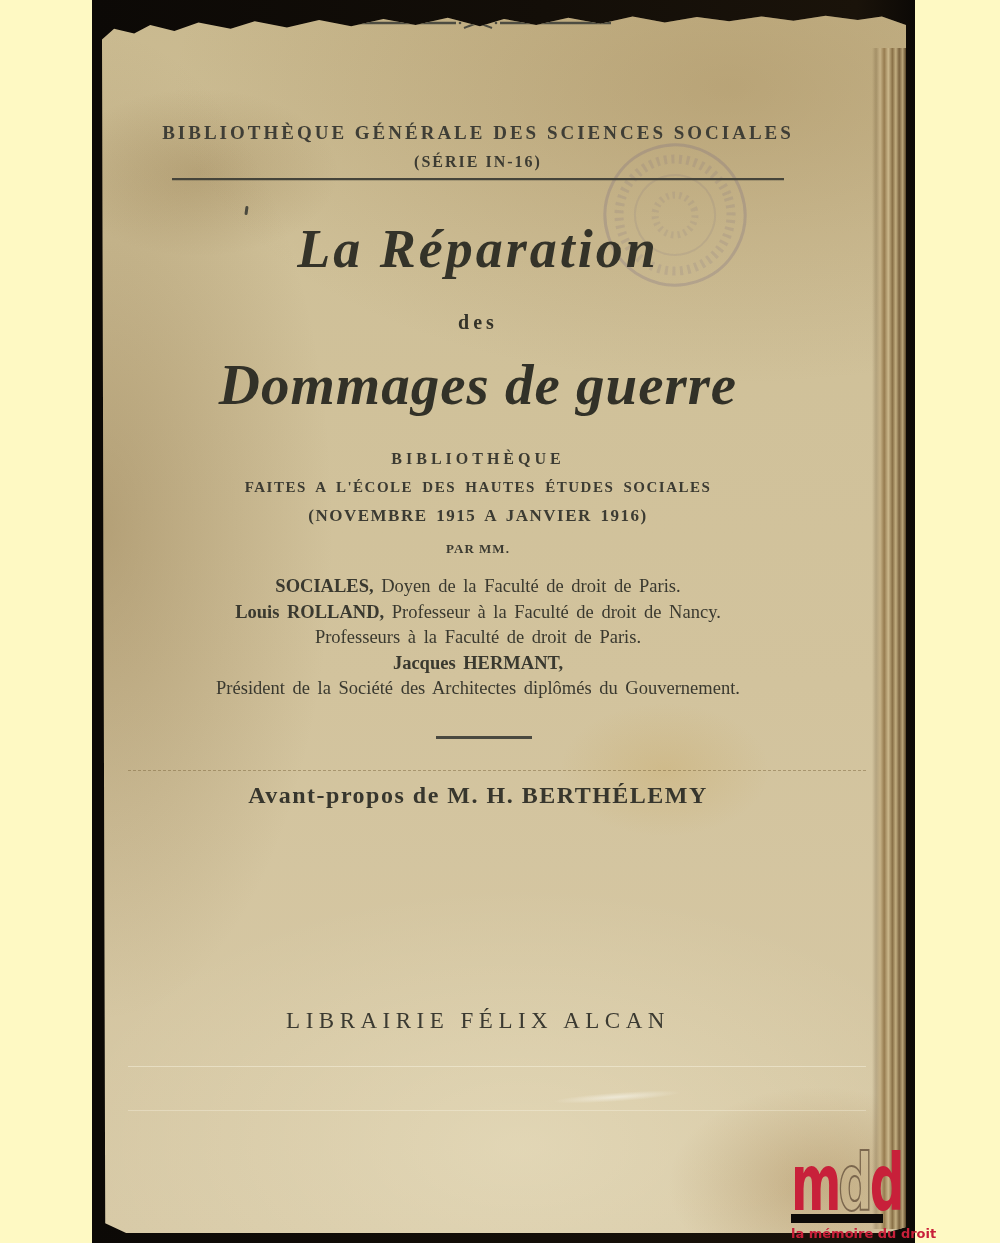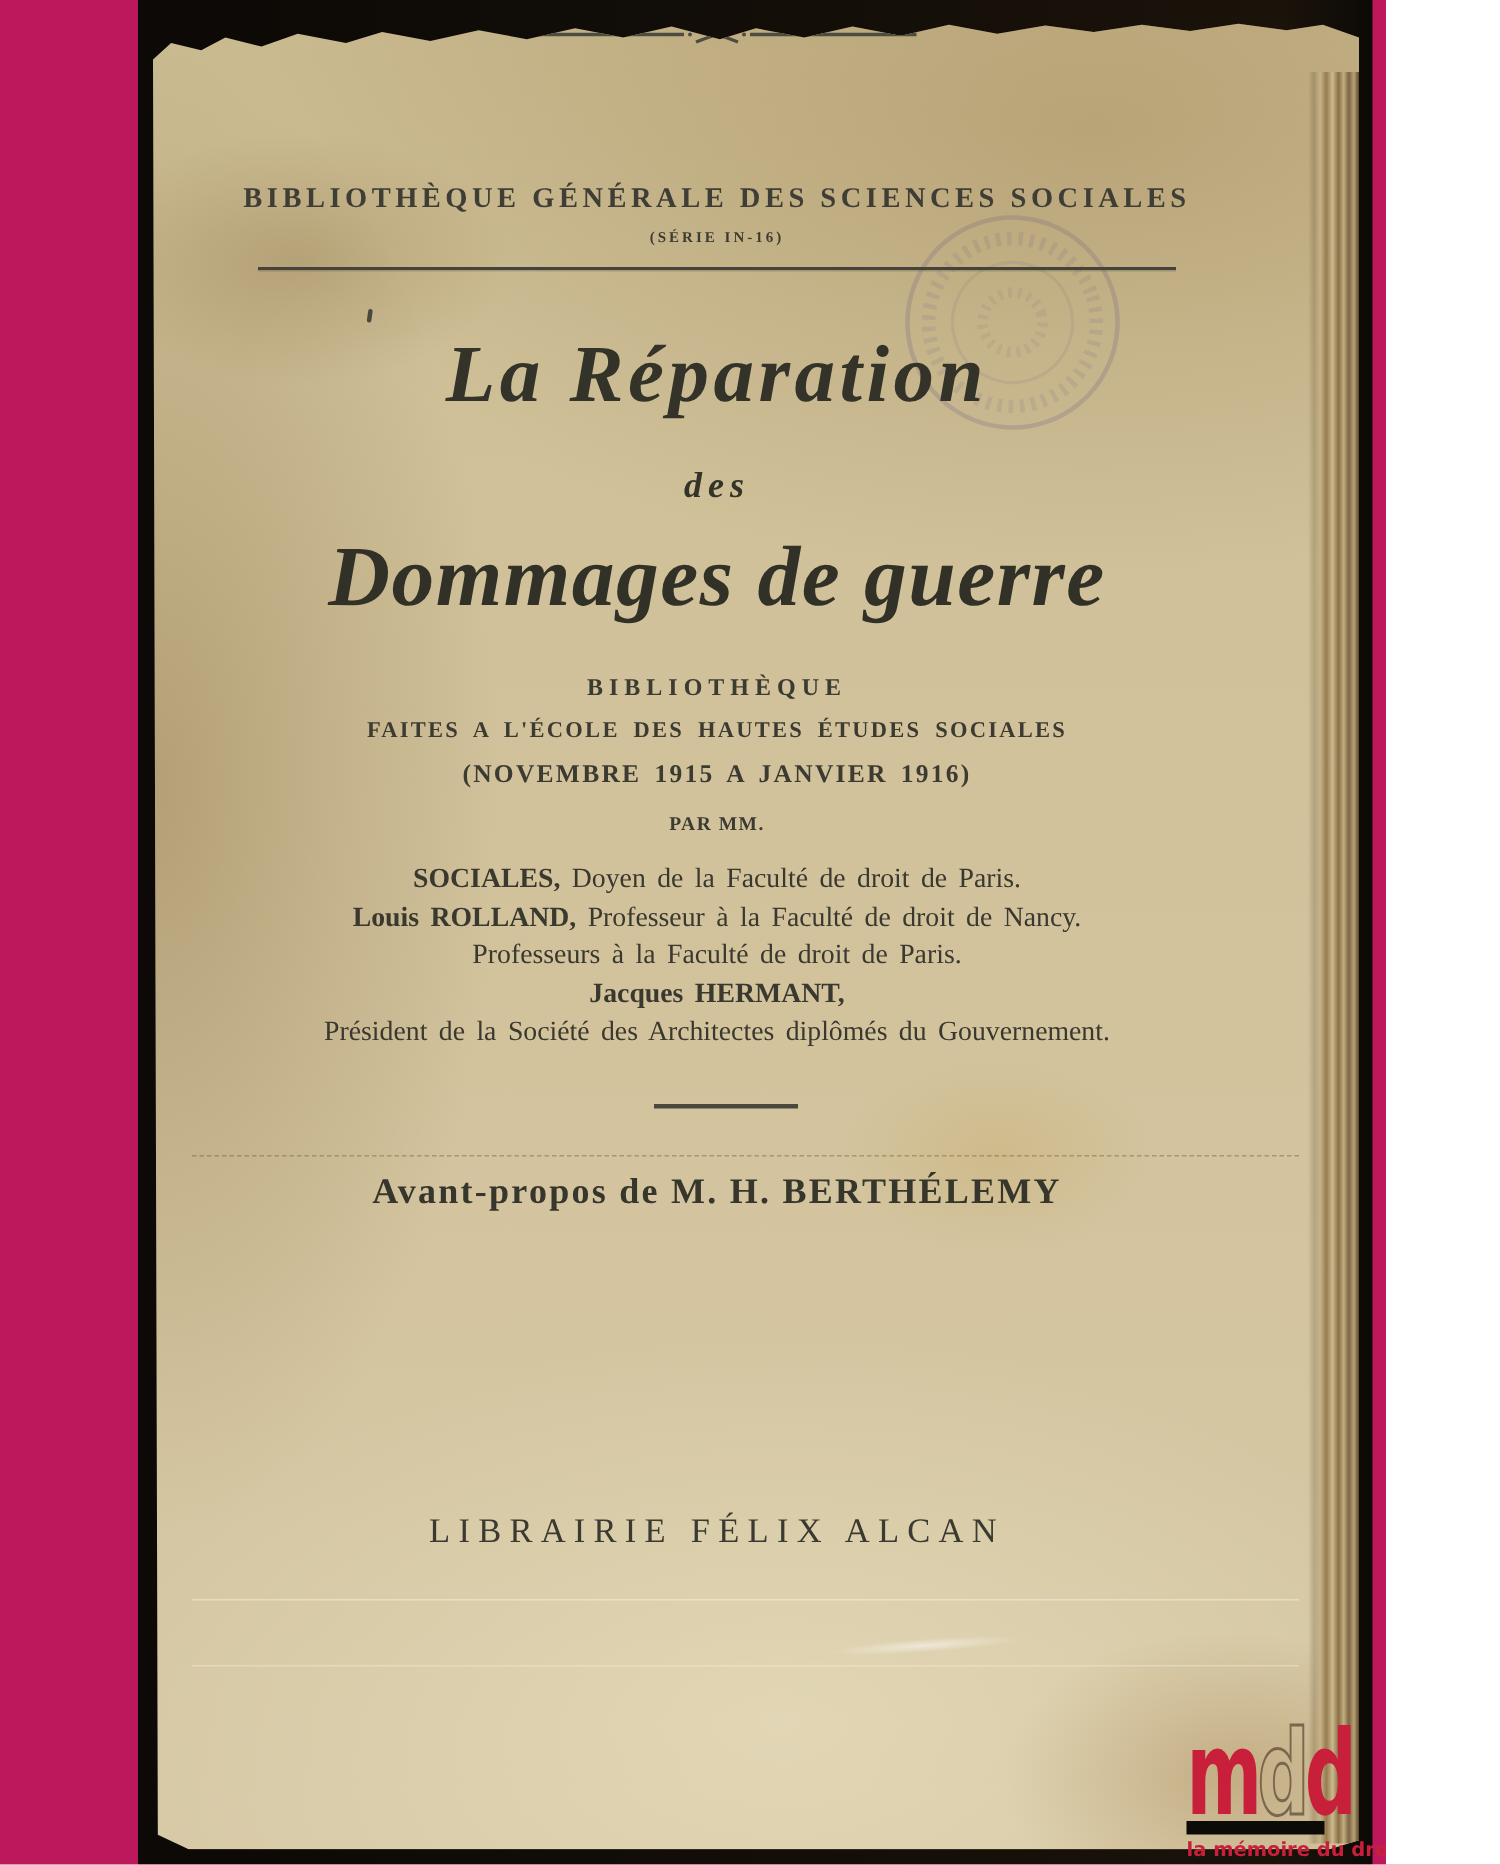--- a/index.html
+++ b/index.html
@@ -1,16 +1,16 @@
 <!DOCTYPE html>
 <html><head>
 <meta charset="utf-8">
 <style>
   html,body{margin:0;padding:0;background:#ffffff;}
-  .canvas{position:relative;width:924px;height:1243px;background:#be185d;overflow:hidden;
+  .canvas{position:relative;width:1000px;height:1243px;background:#fef9c3;overflow:hidden;
           font-family:"Liberation Serif","DejaVu Serif",serif;}
   
   .photo{position:absolute;left:92px;top:0;width:823px;height:1243px;
          background:linear-gradient(90deg,#0c0906 0%,#130e08 55%,#1a130a 93%,#0c0906 100%);}
   
   .paper{position:absolute;left:10px;right:9px;top:14px;bottom:10px;
          background:
            radial-gradient(900px 480px at 78% 6%, rgba(143,110,58,0.30), transparent 62%),
            radial-gradient(420px 900px at 0% 42%, rgba(118,88,42,0.32), transparent 55%),
            radial-gradient(740px 420px at 52% 93%, rgba(255,250,224,0.28), transparent 62%),
@@ -33,27 +33,27 @@
   .crease.c3{top:1096px;border-top:1px solid rgba(255,253,238,0.30);}
   .scratch{position:absolute;left:430px;top:1076px;width:170px;height:14px;
       background:radial-gradient(85px 6px at 50% 50%, rgba(250,250,245,0.55), transparent 75%);
       transform:rotate(-4deg);}
   
   .stamp{position:absolute;left:490px;top:118px;width:166px;height:166px;opacity:0.85;}
   
   .content{position:absolute;left:0;right:52px;top:0;bottom:0;text-align:center;color:#3c3b32;}
   .content > div, .content > h1{position:absolute;left:0;right:0;margin:0;}
   .series1{top:108px;font-size:19px;font-weight:bold;letter-spacing:3px;color:#3f3e36;}
-  .series2{top:139px;font-size:10px;font-weight:bold;letter-spacing:2px;text-align:center;}
+  .series2{top:139px;font-size:16px;font-weight:bold;letter-spacing:2px;text-align:center;}
   .rule-main{top:164px;left:70px !important;right:auto !important;width:612px;height:2px;
              background:#45443a;box-shadow:0 1px 0 rgba(69,68,58,0.25);}
   .speck{top:192px;left:143px !important;right:auto !important;width:3px;height:9px;
          background:#4a493e;transform:rotate(8deg);border-radius:2px;}
   .t1{top:204px;font-size:54px;font-weight:bold;font-style:italic;letter-spacing:3px;color:#343329;}
-  .t2{top:297px;font-size:24px;font-weight:bold;font-style:italic;letter-spacing:4px;color:#343329;}
+  .t2{top:297px;font-size:20px;font-weight:bold;letter-spacing:4px;color:#343329;}
   .t3{top:338px;font-size:57px;font-weight:bold;font-style:italic;letter-spacing:1px;color:#323128;}
   .conf1{top:436px;font-size:16px;font-weight:bold;letter-spacing:4px;}
   .conf2{top:465px;font-size:15px;font-weight:bold;letter-spacing:1.5px;word-spacing:4px;}
   .conf3{top:492px;font-size:17px;font-weight:bold;letter-spacing:1.5px;word-spacing:3px;}
   .parmm{top:527px;font-size:13px;font-weight:bold;letter-spacing:1px;}
   .authors{top:560px;font-size:18.5px;line-height:25.6px;word-spacing:3px;color:#3a392f;}
   .authors .b{font-weight:bold;}
   .rule-small{top:722px;left:334px !important;right:auto !important;width:96px;height:2.5px;
               background:#4a4940;}
   .avant{top:768px;font-size:24px;font-weight:bold;letter-spacing:1.5px;color:#37362d;}

